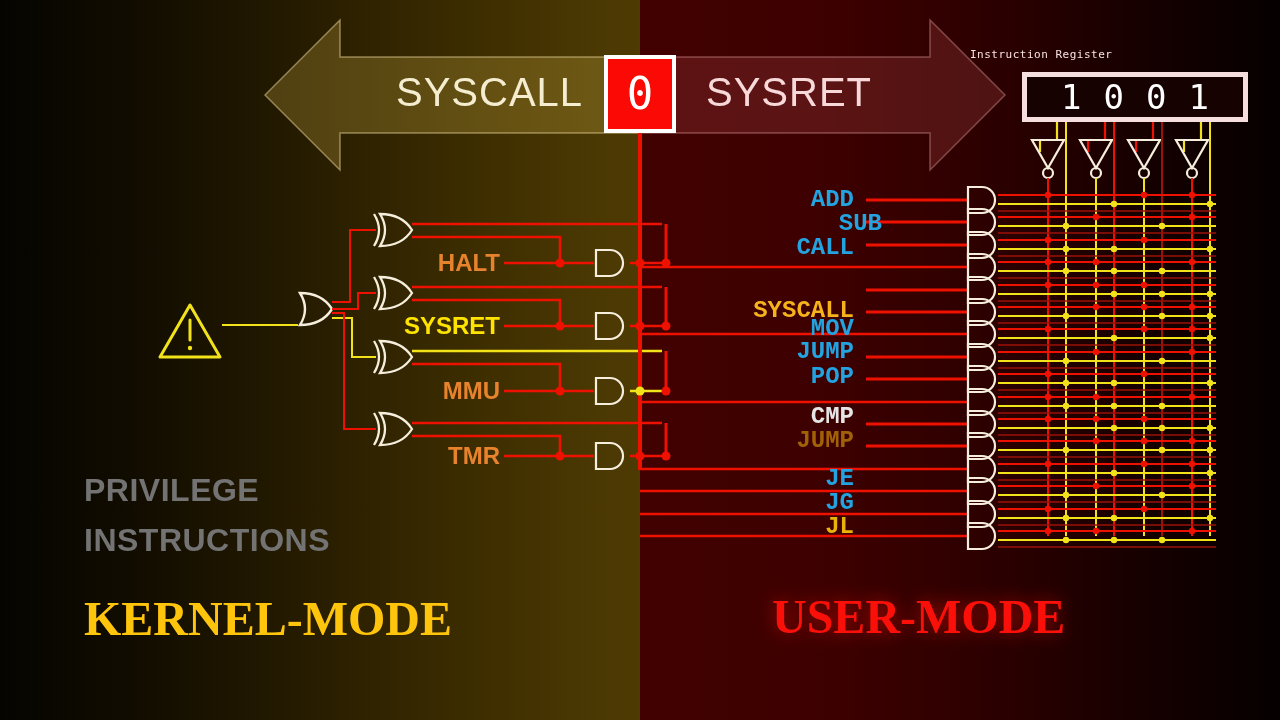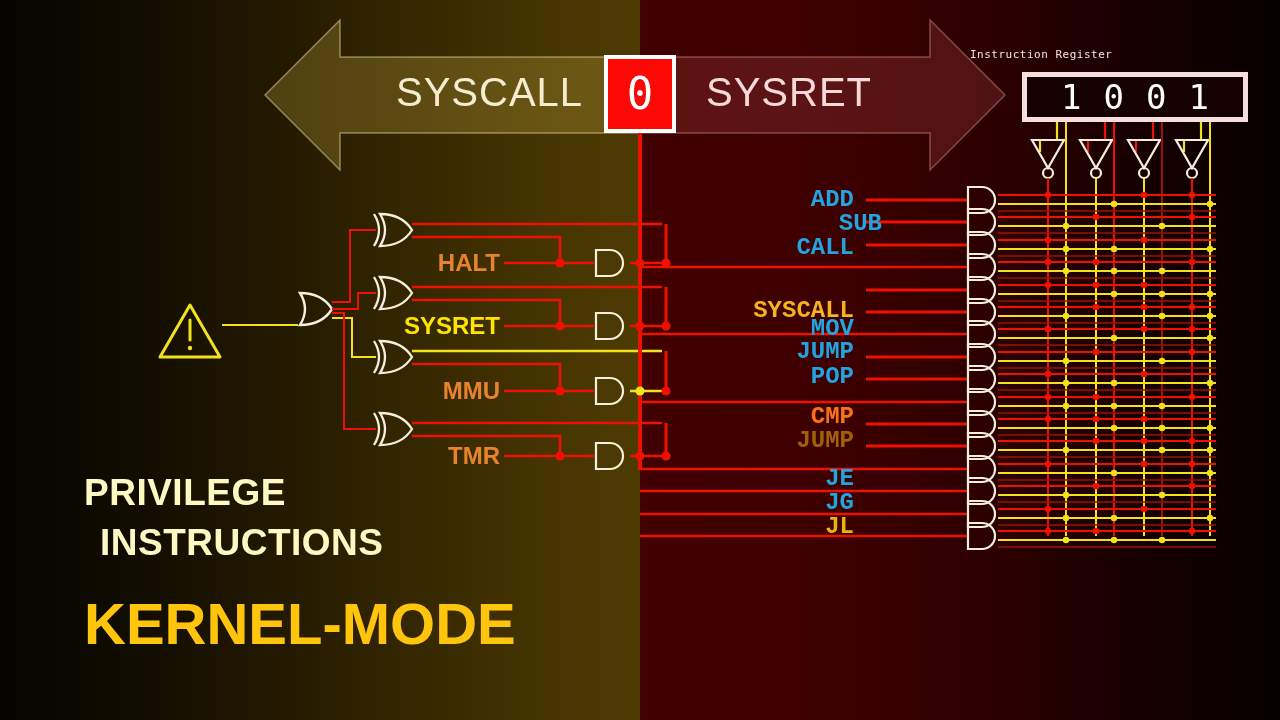--- a/index.html
+++ b/index.html
@@ -98,35 +98,36 @@
   .priv-cap{ font-size:24px; color:#e8832d; }
   .priv-cap.sysret{ color:#ffe400; }
 
   .instr-cap{ font-size:24px; color:#23a3e0;font-family:Liberation Mono, monospace; }
   .instr-cap.syscall{ color:#f5b31c; }
 
   
   .ghost{
     position:absolute;
     left:84px;
-    font-size:37px;
+    font-size:32px;
     font-weight:bold;
     letter-spacing:0.5px;
-    color:#fef9c3;
+    color:#737373;
   }
   #ghost1{ top:472px; }
-  #ghost2{ top:522px;margin-left:16px; }
+  #ghost2{ top:522px; }
 
   .mode-cap{
     position:absolute;
-    font-size:58px;
+    font-size:48px;
     font-weight:bold;
     letter-spacing:0px;
     line-height:1;
     white-space:nowrap;
+    font-family:Liberation Serif, serif;
   }
   #kernel-mode{ left:84px; top:595px; color:#ffc40c; }
   #user-mode{ left:772px; top:593px; color:#fb1009; text-shadow:0 0 18px rgba(255,20,10,.55); }
 </style>
 </head>
 <body>
 
 <div id="stage">
 
   <div class="bg-left"></div>
@@ -511,25 +512,26 @@
     </div>
 
   <div id="instr-labels">
       <div class="cap r instr-cap" style="left: 854px; top: 200px; color: rgb(35, 163, 224);">ADD</div>
       <div class="cap r instr-cap" style="left: 882px; top: 224px; color: rgb(35, 163, 224);">SUB</div>
       <div class="cap r instr-cap" style="left: 854px; top: 248px; color: rgb(35, 163, 224);">CALL</div>
       <div class="cap r instr-cap" style="left: 854px; top: 286px; color: rgb(35, 163, 224); margin-top: 43px;">MOV</div>
       <div class="cap r instr-cap syscall" style="left: 854px; top: 311px; color: rgb(245, 179, 28);">SYSCALL</div>
       <div class="cap r instr-cap" style="left: 854px; top: 352px; color: rgb(35, 163, 224);">JUMP</div>
       <div class="cap r instr-cap" style="left: 854px; top: 377px; color: rgb(35, 163, 224);">POP</div>
-      <div class="cap r instr-cap" style="left: 854px; top: 417px; color: #f97316;">CMP</div>
+      <div class="cap r instr-cap" style="left: 854px; top: 417px; color: #e5e5e5;">CMP</div>
       <div class="cap r instr-cap" style="left: 854px; top: 441px; color: #a16207;">JUMP</div>
       <div class="cap r instr-cap" style="left: 854px; top: 479px; color: rgb(35, 163, 224);">JE</div>
       <div class="cap r instr-cap" style="left: 854px; top: 503px; color: rgb(35, 163, 224);">JG</div>
       <div class="cap r instr-cap" style="left: 854px; top: 527px; color: #eab308;">JL</div>
     </div>
 
   <div class="ghost" id="ghost1">PRIVILEGE</div>
   <div class="ghost" id="ghost2">INSTRUCTIONS</div>
 
   <div class="mode-cap" id="kernel-mode">KERNEL-MODE</div>
+  <div class="mode-cap" id="user-mode">USER-MODE</div>
 
 </div>
 
 </body></html>

